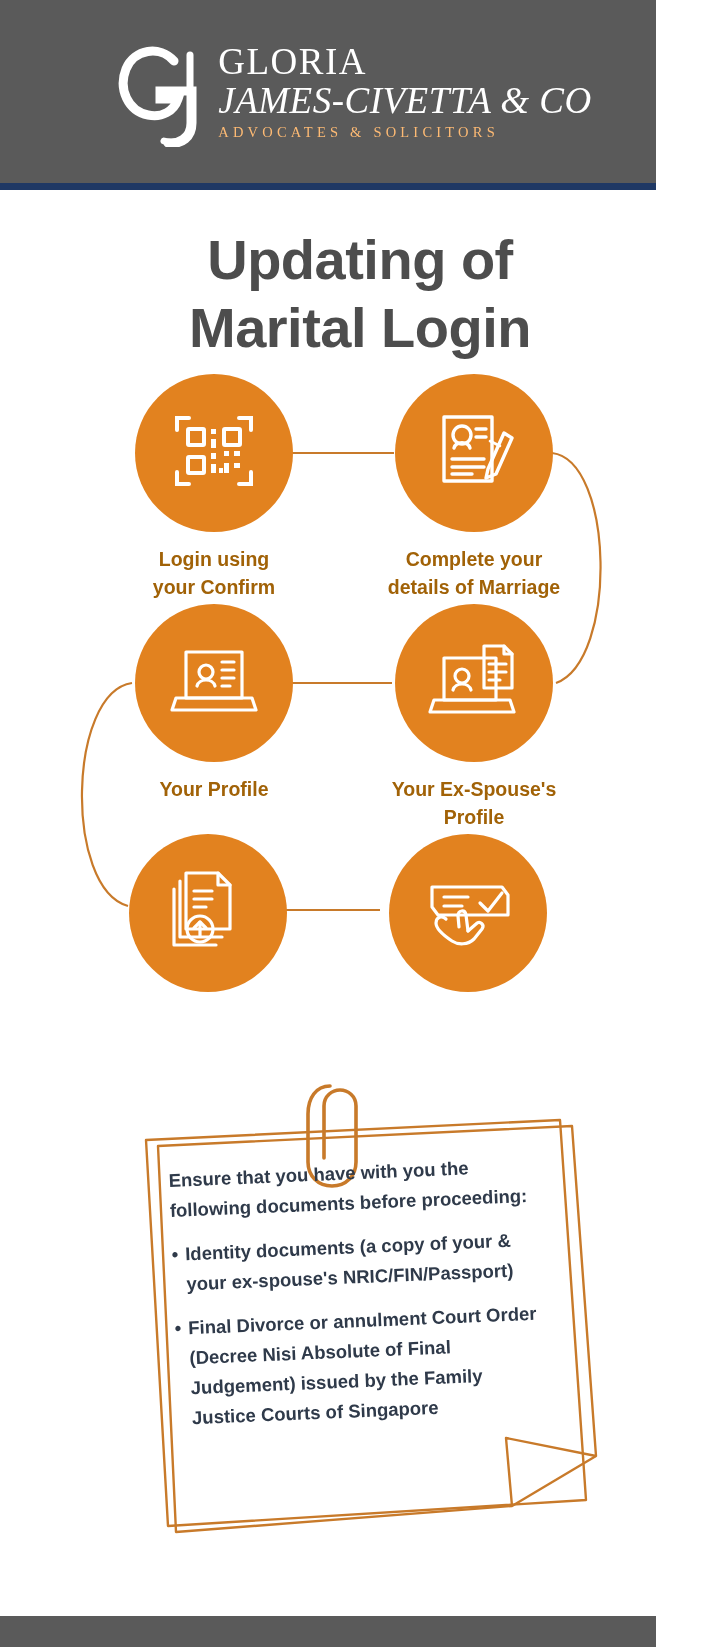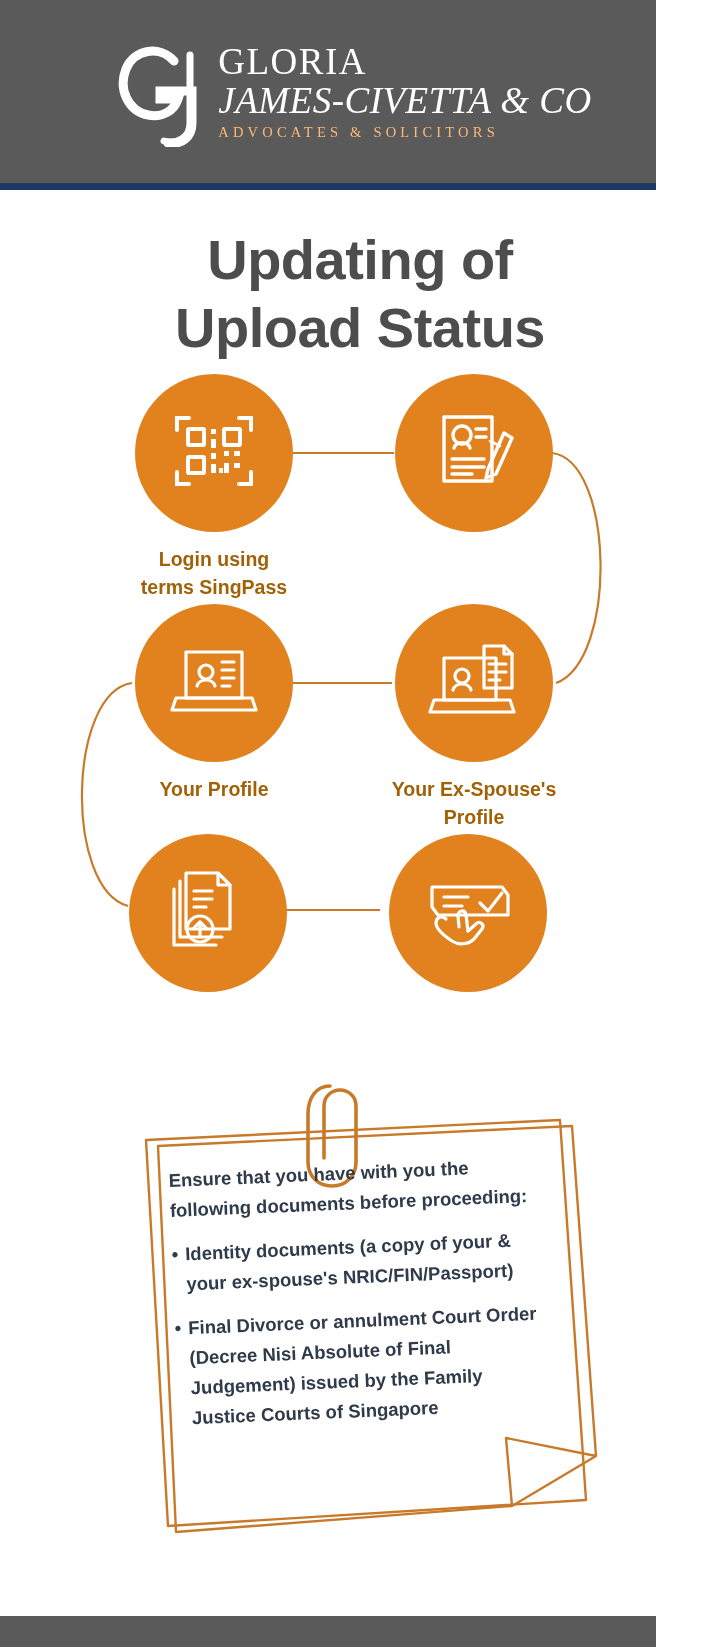--- a/index.html
+++ b/index.html
@@ -184,21 +184,21 @@
         <div class="logo-line1">GLORIA</div>
         <div class="logo-line2">JAMES-CIVETTA &amp; CO</div>
         <div class="logo-line3">ADVOCATES &amp; SOLICITORS</div>
       </div>
     </div>
   </div>
   <div class="header-rule"></div>
 
   <div class="title">
     <div>Updating of</div>
-    <div>Upload Status</div>
+    <div>Marital Login</div>
   </div>
 
   <div class="flow">
 
     <svg class="connectors" viewBox="0 0 720 720">
 
       <path d="M292 93 L394 93" fill="none" stroke="#c87a2a" stroke-width="2.2"></path>
 
       <path d="M552 93 C614 100, 618 300, 556 323" fill="none" stroke="#c87a2a" stroke-width="2.2"></path>
 
@@ -231,21 +231,21 @@
                 <rect x="40" y="56" width="5" height="9"></rect>
               <rect x="53" y="55" width="5" height="10"></rect>
                 <rect x="63" y="55" width="6" height="5"></rect>
               <rect x="48" y="60" width="4" height="5"></rect>
             </g>
           </svg>
         </span>
       </div>
       <div class="step-label">
         <div>Login using</div>
-        <div>terms SingPass</div>
+        <div>your Confirm</div>
       </div>
     </div>
 
     <div class="step s2">
       <div class="circle">
         <span>
           <svg width="88" height="88" viewBox="0 0 88 88" aria-hidden="true">
             <g fill="none" stroke="#ffffff" stroke-width="3.4" stroke-linecap="round" stroke-linejoin="round">
               <path d="M14 10 H62 V74 H14 Z"></path>
               <circle cx="32" cy="28" r="9"></circle>
@@ -254,20 +254,24 @@
                 <path d="M46 30 H56"></path>
               <path d="M22 52 H54"></path>
                 <path d="M22 60 H54"></path>
                 <path d="M22 67 H42"></path>
               <path d="M58 62 L74 26 L82 31 L66 67 L56 71 Z"></path>
               <path d="M60 34 L70 39" stroke-width="2.6"></path>
             </g>
           </svg>
         </span>
       </div>
+      <div class="step-label">
+        <div>Complete your</div>
+        <div>details of Marriage</div>
+      </div>
     </div>
 
     <div class="step s3">
       <div class="circle">
         <span>
           <svg width="92" height="82" viewBox="0 0 92 82" aria-hidden="true">
             <g fill="none" stroke="#ffffff" stroke-width="3.2" stroke-linecap="round" stroke-linejoin="round">
               <path d="M18 12 H74 V58 H18 Z"></path>
               <path d="M8 58 H84 L88 70 H4 Z"></path>
               <circle cx="38" cy="32" r="7"></circle>

